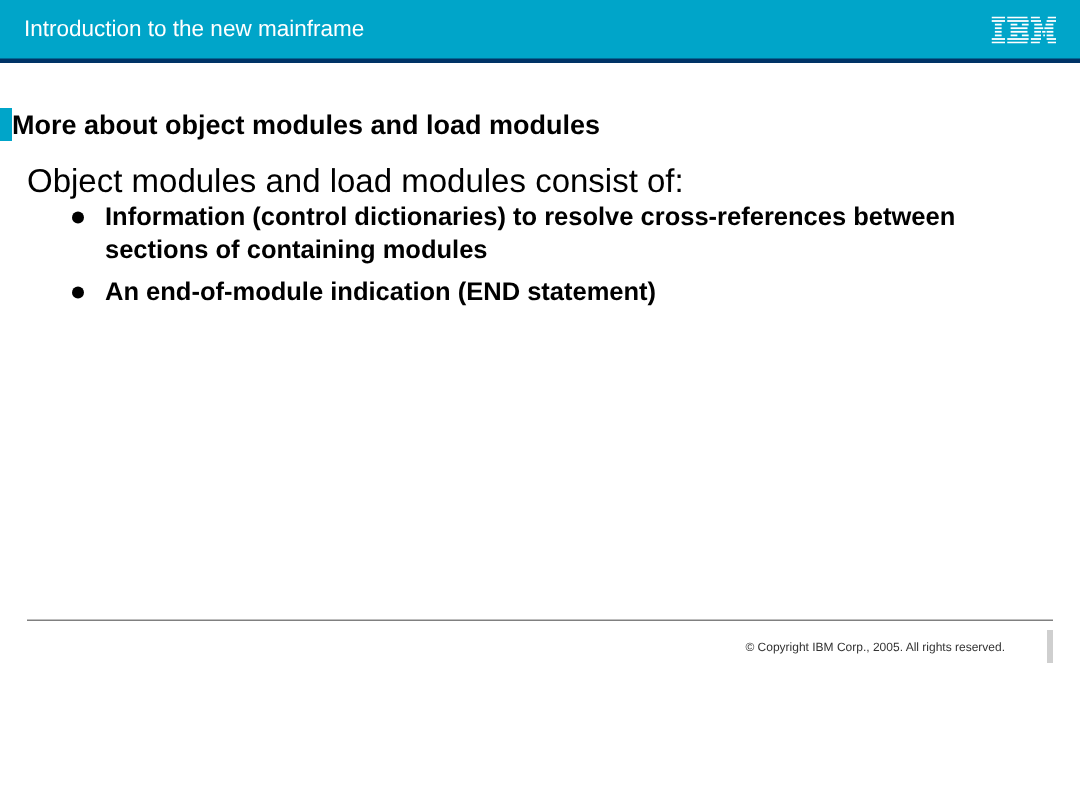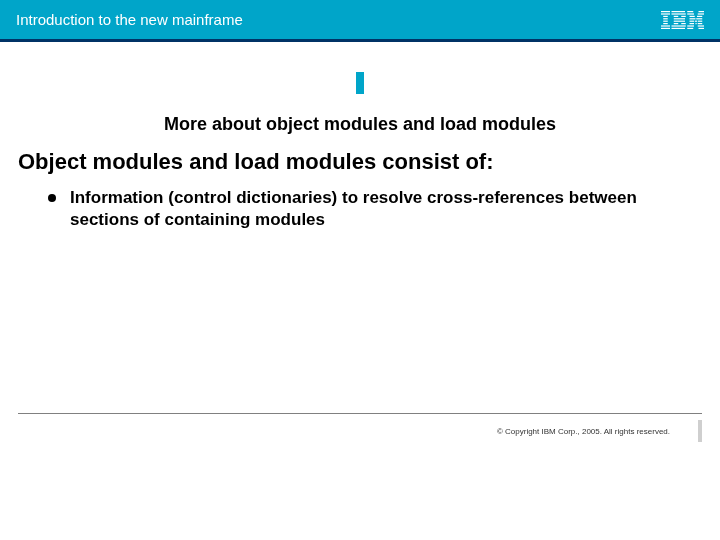--- a/index.html
+++ b/index.html
@@ -3,25 +3,25 @@
 <meta charset="utf-8">
 <style>
   * { margin: 0; padding: 0; box-sizing: border-box; }
   html, body { width: 720px; height: 540px; font-family: Arial, Helvetica, sans-serif; background: #fff; }
   .slide { width: 720px; height: 452px; position: relative; display: flex; flex-direction: column; }
   .header { background: #00a5c9; height: 42px; display: flex; align-items: center; justify-content: space-between; padding: 0 16px; border-bottom: 3px solid #003366; }
   .header-title { color: #ffffff; font-size: 15px; font-weight: 400; }
   .ibm-logo { display: flex; align-items: center; }
   .ibm-logo svg { height: 18px; width: auto; }
   .spacer { height: 30px; }
-  .subtitle-row { display: flex; align-items: center; gap: 20px; padding-left: 0; flex-direction: column; }
+  .subtitle-row { display: flex; align-items: center; gap: 0; padding-left: 0; }
   .accent-bar { width: 8px; height: 22px; background: #00a5c9; flex-shrink: 0; }
   .subtitle { font-size: 18px; font-weight: 700; color: #000; }
   .content { padding: 14px 18px 0 18px; }
-  .lead { font-size: 22px; font-weight: 700; color: #000; margin-bottom: 12px; }
+  .lead { font-size: 22px; font-weight: 400; color: #000; }
   ul.bullets { list-style: none; padding-left: 30px; }
   ul.bullets li { position: relative; font-size: 17px; font-weight: 700; color: #000; line-height: 1.3; margin-bottom: 6px; padding-left: 22px; }
   ul.bullets li::before { content: ""; position: absolute; left: 0; top: 7px; width: 8px; height: 8px; background: #000; border-radius: 50%; }
   .footer { position: absolute; bottom: 10px; left: 0; right: 0; padding: 0 18px; }
   .footer-line { border-top: 1px solid #808080; margin-bottom: 6px; }
   .footer-row { display: flex; justify-content: flex-end; align-items: center; gap: 28px; }
   .copyright { font-size: 8px; color: #333; }
   .footer-mark { width: 4px; height: 22px; background: #cfcfcf; }
 </style>
 </head>
@@ -79,20 +79,21 @@
 
   <div class="subtitle-row">
     <div class="accent-bar"></div>
     <div class="subtitle">More about object modules and load modules</div>
   </div>
 
   <div class="content">
     <div class="lead">Object modules and load modules consist of:</div>
     <ul class="bullets">
       <li>Information (control dictionaries) to resolve cross-references between sections of containing modules</li>
+      <li>An end-of-module indication (END statement)</li>
     </ul>
   </div>
 
   <div class="footer">
     <div class="footer-line"></div>
     <div class="footer-row">
       <div class="copyright">© Copyright IBM Corp., 2005. All rights reserved.</div>
       <div class="footer-mark"></div>
     </div>
   </div>

